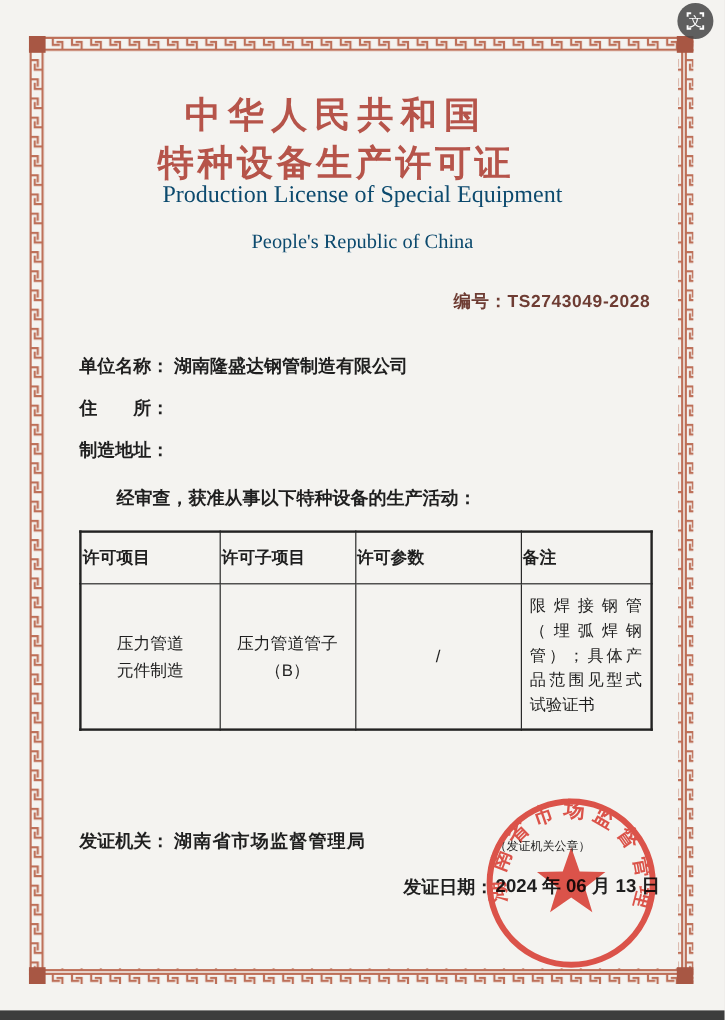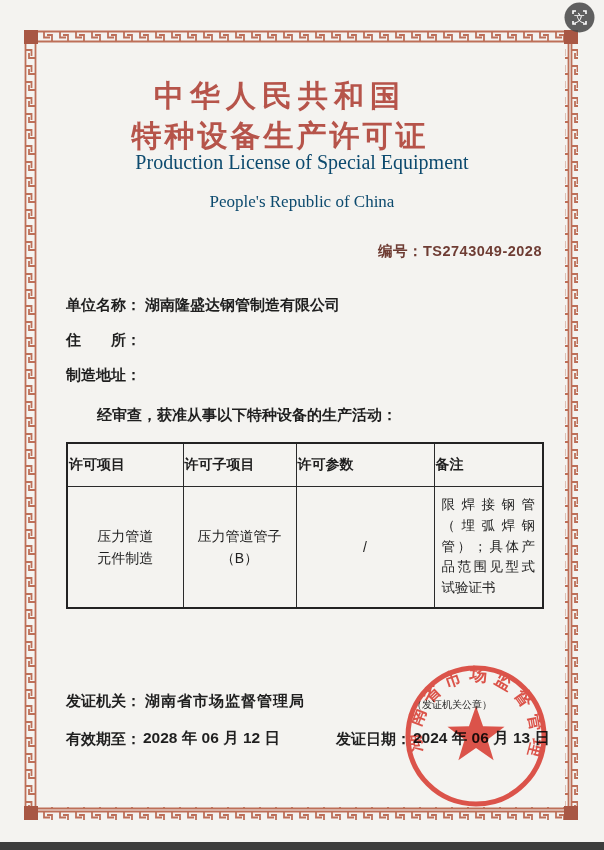--- a/index.html
+++ b/index.html
@@ -139,24 +139,20 @@
         <td class="remark">限焊接钢管（埋弧焊钢管）；具体产品范围见型式试验证书</td>
       </tr>
     </tbody>
   </table>
 
   <div class="f-line f-issuer">
     <span>发证机关：</span>
     <span class="value">湖南省市场监督管理局</span>
   </div>
   <div class="seal-note">（发证机关公章）</div>
-  <div class="f-line f-valid">
-    <span>有效期至：</span>
-    <span class="value">2028 年 06 月 12 日</span>
-  </div>
   <div class="f-line f-issue">
     <span>发证日期：</span>
     <span class="value">2024 年 06 月 13 日</span>
   </div>
 
   <svg class="seal" width="146" height="146" viewBox="-73 -73 146 146">
     <circle r="68" fill="none" stroke="#e03226" stroke-width="5"></circle>
     <path id="sealArc" d="M -44,34 A 55.6,55.6 0 1 1 44,34" fill="none"></path>
     <text fill="#e03226" font-size="17.5" letter-spacing="6.5" font-weight="bold">
       <textPath href="#sealArc" startOffset="21">湖南省市场监督管理局</textPath>

